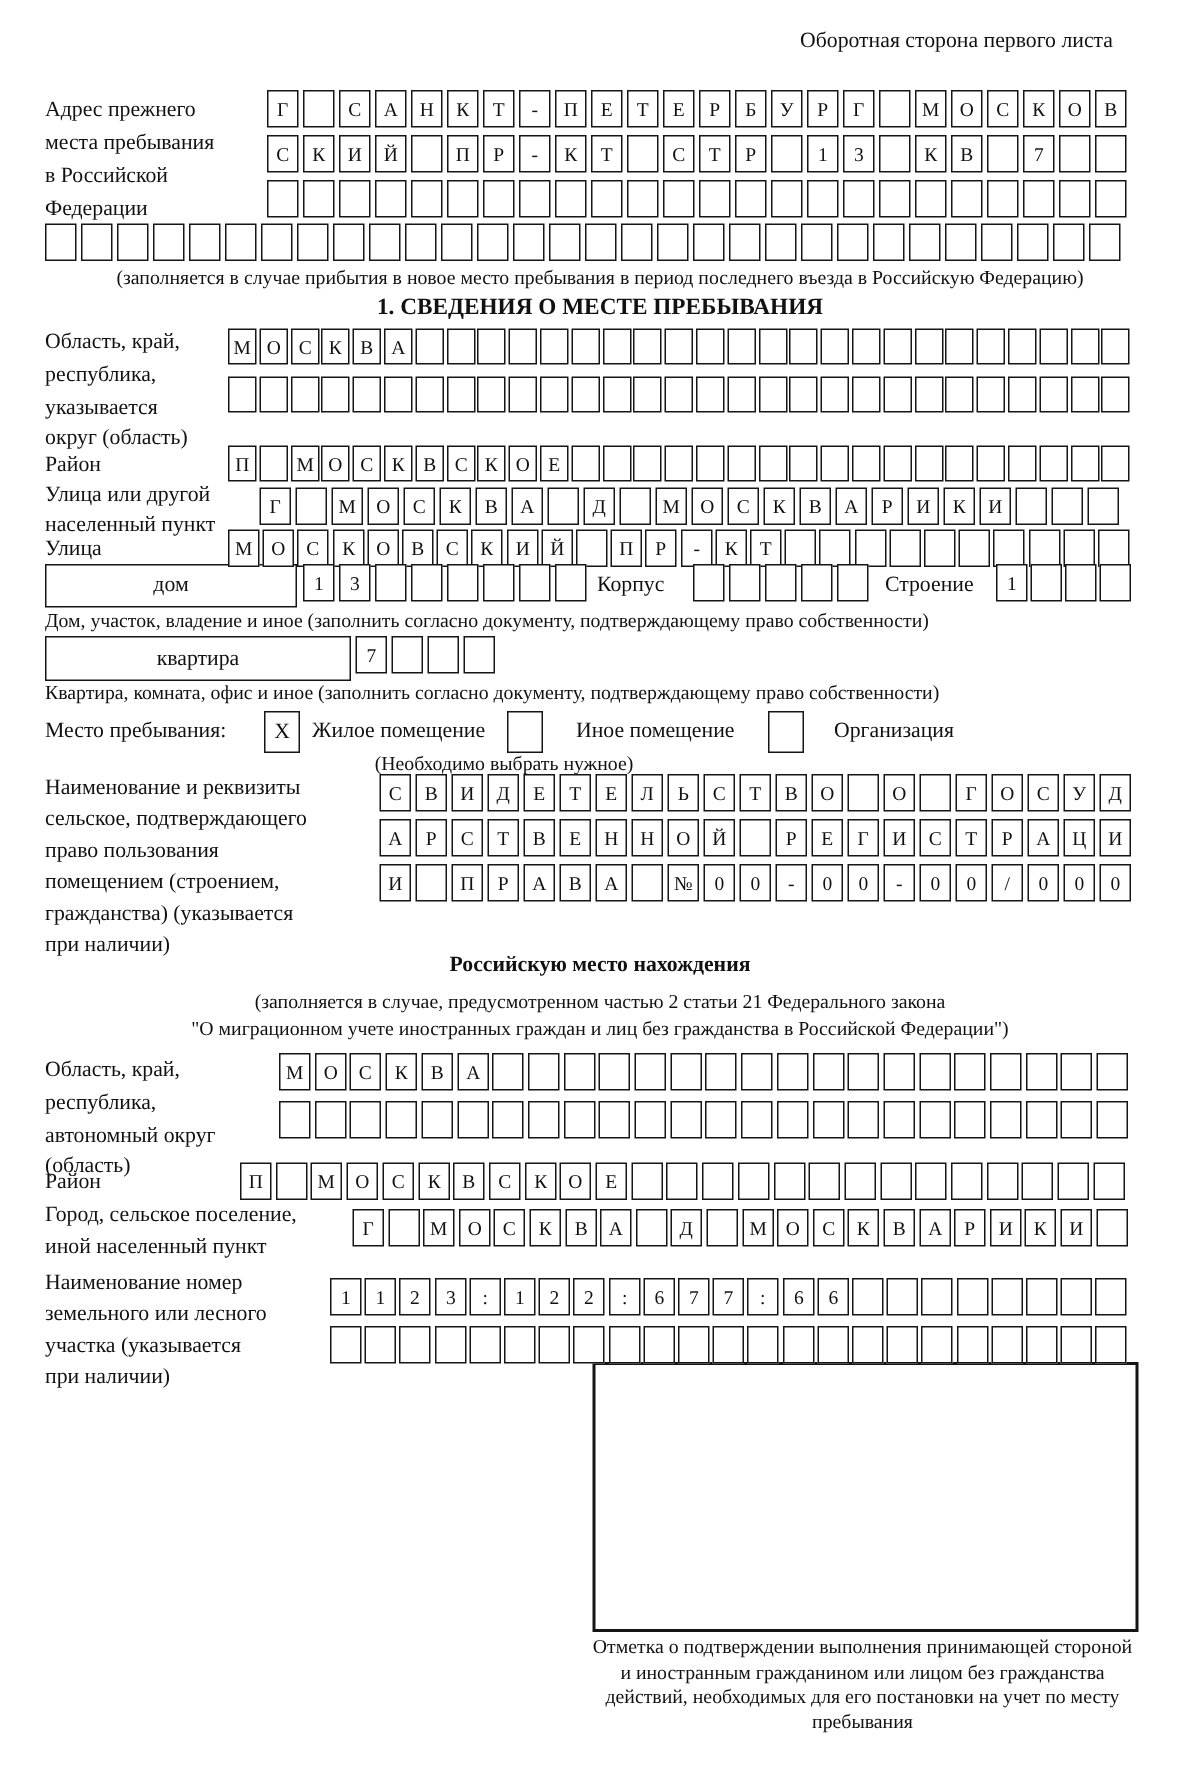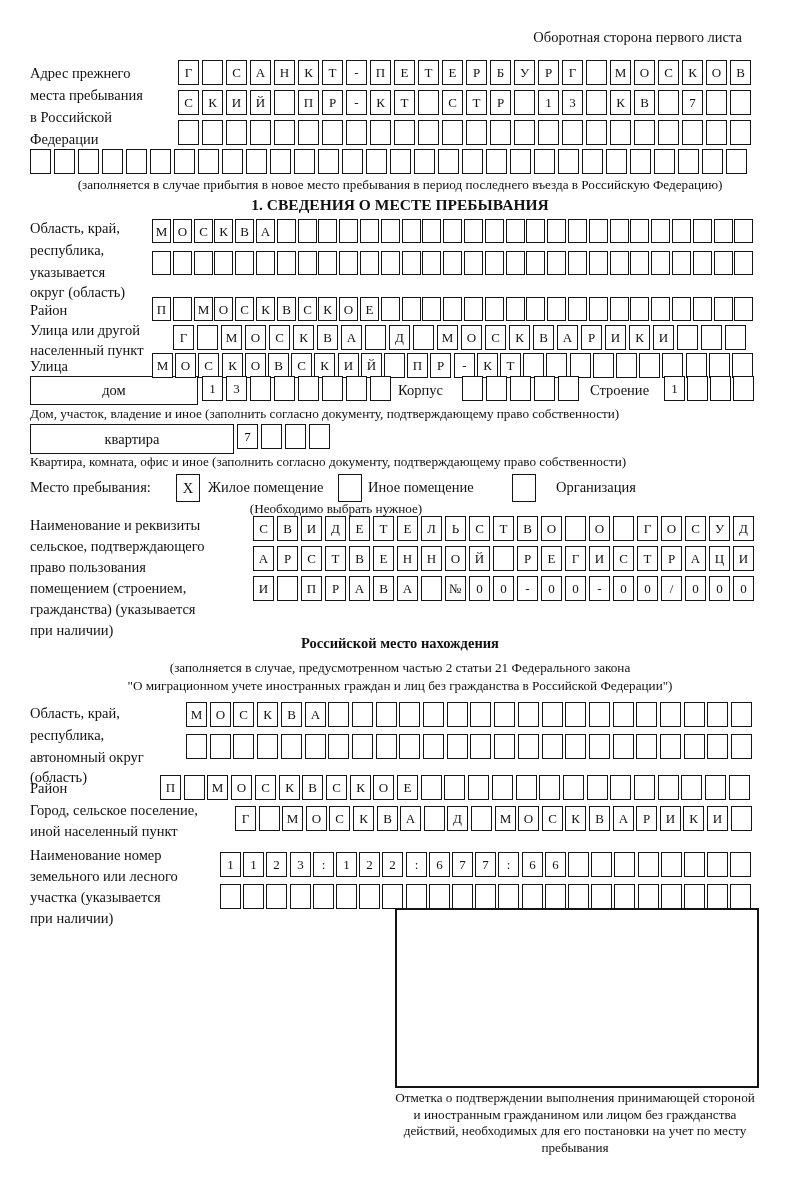--- a/index.html
+++ b/index.html
@@ -5,21 +5,21 @@
   html,body{margin:0;padding:0;background:#ffffff;}
   .sheet{
     position:relative;width:800px;height:1180px;background:#ffffff;
     font-family:"Liberation Serif","DejaVu Serif",serif;color:#111;overflow:hidden;
   }
   .tb{position:absolute;white-space:nowrap;font-size:14.5px;line-height:1.25;}
   .tb.caption{font-size:13.2px;}
   .tb.title{font-weight:bold;font-size:15.5px;}
   .tb.subtitle{font-weight:bold;font-size:14.5px;}
   .tb.center{text-align:center;white-space:normal;}
-  .tb.right{text-align:right;margin-top:10px;}
+  .tb.right{text-align:right;}
   .cellrow{position:absolute;height:0;}
   .cell{
     position:absolute;top:0;width:19px;height:23px;
     border:1.5px solid #151515;background:#fff;
     display:flex;align-items:center;justify-content:center;
     font-size:13px;line-height:1;
   }
   .fbox{
     position:absolute;border:1.5px solid #151515;background:#fff;
     display:flex;align-items:center;justify-content:center;font-size:14.5px;
@@ -45,30 +45,30 @@
       <div class="tb label" style="left: 30px; top: 301px;">Район</div>
       <div class="tb label" style="left: 30px; top: 321px;">Улица или другой</div>
       <div class="tb label" style="left: 30px; top: 341px;">населенный пункт</div>
       <div class="tb label" style="left: 30px; top: 357px;">Улица</div>
       <div class="tb label" style="left: 398px; top: 381px;">Корпус</div>
       <div class="tb label" style="left: 590px; top: 381px;">Строение</div>
       <div class="tb caption" style="left: 30px; top: 406px;">Дом, участок, владение и иное (заполнить согласно документу, подтверждающему право собственности)</div>
       <div class="tb caption" style="left: 30px; top: 454px;">Квартира, комната, офис и иное (заполнить согласно документу, подтверждающему право собственности)</div>
       <div class="tb label" style="left: 30px; top: 478px;">Место пребывания:</div>
       <div class="tb label" style="left: 208px; top: 478px;">Жилое помещение</div>
-      <div class="tb label" style="left: 368px; top: 478px;">Иное помещение</div>
+      <div class="tb label" style="left: 384px; top: 478px;">Иное помещение</div>
       <div class="tb label" style="left: 556px; top: 478px;">Организация</div>
       <div class="tb caption center" style="left: 166px; top: 501px; width: 340px;">(Необходимо выбрать нужное)</div>
       <div class="tb label" style="left: 30px; top: 516px;">Наименование и реквизиты</div>
       <div class="tb label" style="left: 30px; top: 537px;">сельское, подтверждающего</div>
       <div class="tb label" style="left: 30px; top: 558px;">право пользования</div>
       <div class="tb label" style="left: 30px; top: 579px;">помещением (строением,</div>
       <div class="tb label" style="left: 30px; top: 600px;">гражданства) (указывается</div>
       <div class="tb label" style="left: 30px; top: 621px;">при наличии)</div>
-      <div class="tb subtitle center" style="left: 0px; top: 634px; width: 800px;">Российской место нахождения</div>
+      <div class="tb subtitle center" style="left: 0px; top: 634px; width: 800px;">Российскую место нахождения</div>
       <div class="tb caption center" style="left: 0px; top: 660px; width: 800px;">(заполняется в случае, предусмотренном частью 2 статьи 21 Федерального закона</div>
       <div class="tb caption center" style="left: 0px; top: 678px; width: 800px;">"О миграционном учете иностранных граждан и лиц без гражданства в Российской Федерации")</div>
       <div class="tb label" style="left: 30px; top: 704px;">Область, край,</div>
       <div class="tb label" style="left: 30px; top: 726px;">республика,</div>
       <div class="tb label" style="left: 30px; top: 748px;">автономный округ</div>
       <div class="tb label" style="left: 30px; top: 768px;">(область)</div>
       <div class="tb label" style="left: 30px; top: 779px;">Район</div>
       <div class="tb label" style="left: 30px; top: 801px;">Город, сельское поселение,</div>
       <div class="tb label" style="left: 30px; top: 822px;">иной населенный пункт</div>
       <div class="tb label" style="left: 30px; top: 846px;">Наименование номер</div>

